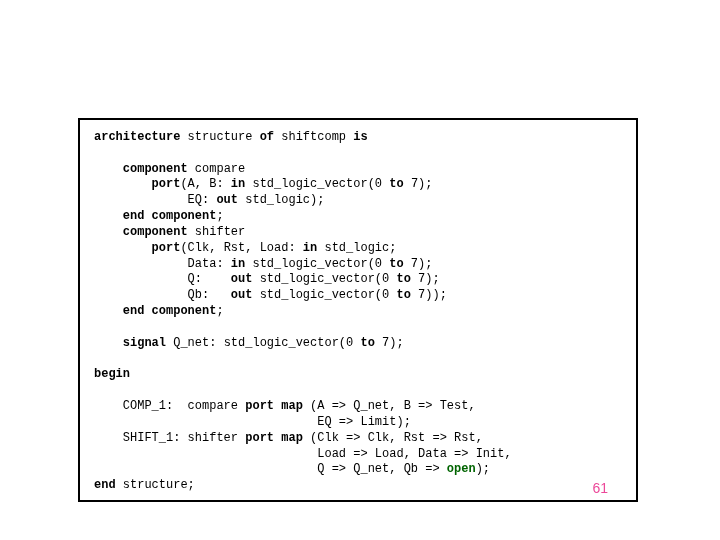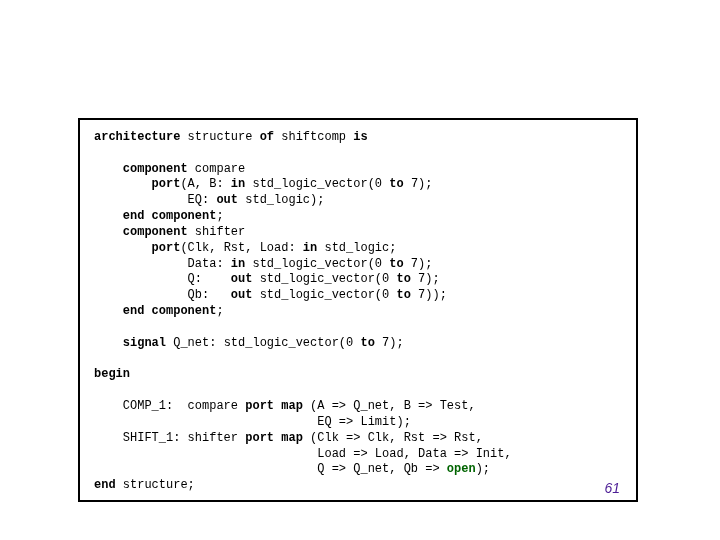--- a/index.html
+++ b/index.html
@@ -42,26 +42,25 @@
     font-size: 12px;
     line-height: 1.32;
     white-space: pre;
     color: #000;
     margin: 0;
   }
   .code b { font-weight: bold; }
   .kw-open { color: #006400; font-weight: bold; } 
   .pagenum {
     position: absolute;
-    right: 16px;
+    right: 28px;
     bottom: 4px;
     font-family: Arial, Helvetica, sans-serif;
     font-size: 14px;
-    color: #4c1d95;
-    font-style: italic;
+    color: #ec4899;
   }
 </style>
 </head>
 <body>
 
 <div class="slide">
 
 
   <div class="codebox">
 <pre class="code"><b>architecture</b><span> structure </span><b>of</b><span> shiftcomp </span><b>is</b>

